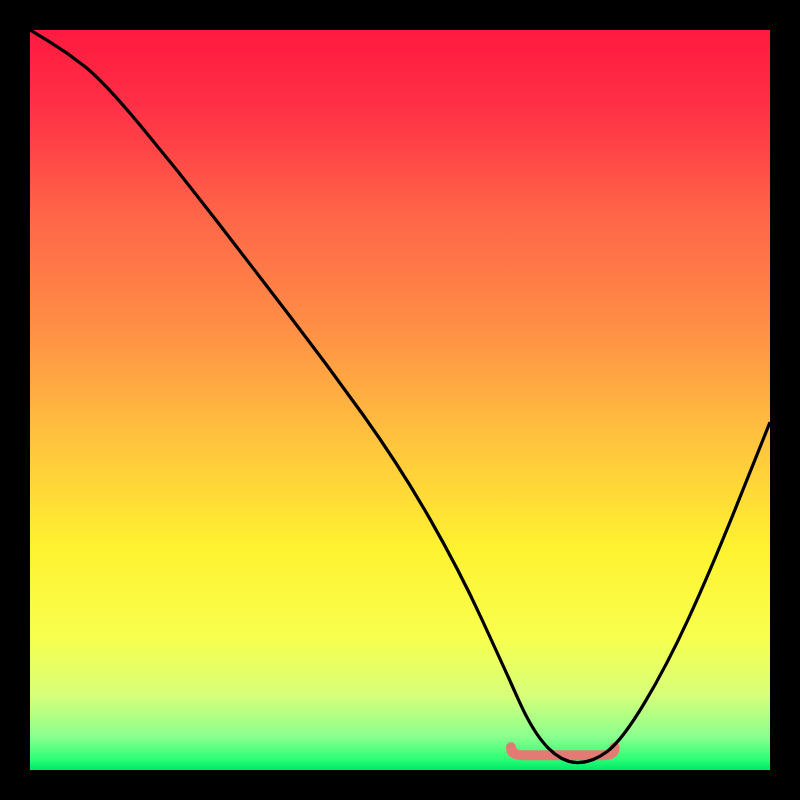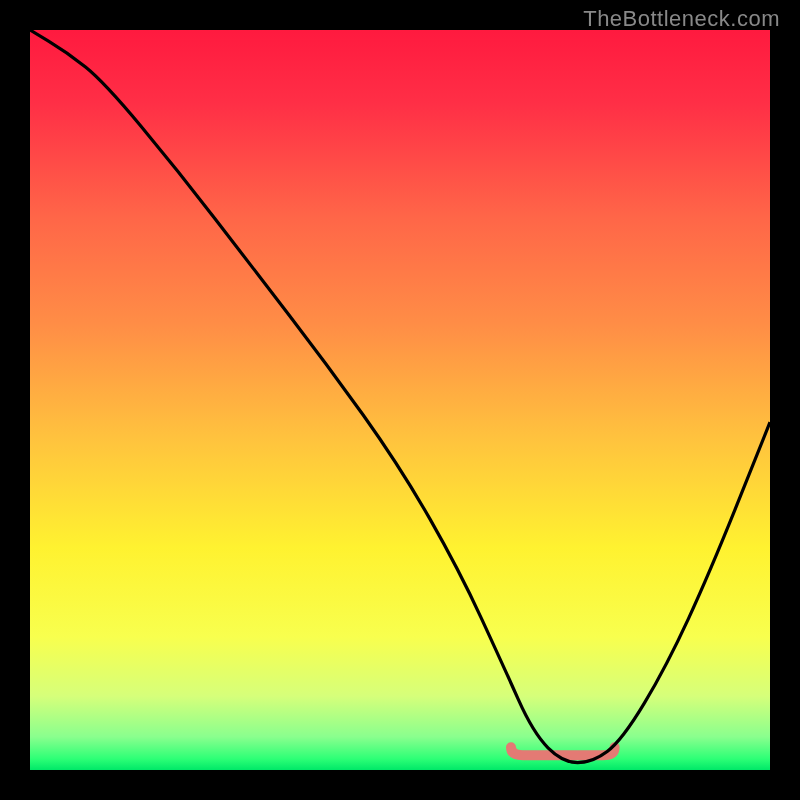--- a/index.html
+++ b/index.html
@@ -43,21 +43,20 @@
     inset: 0;
     width: 100%;
     height: 100%;
   }
 </style>
 </head>
 <body>
 
 <div class="frame">
 
-  <div class="watermark">TheBottleneck.com</div>
 
   <div class="plot-area">
 
     <div class="gradient" id="bg-gradient" style="background: linear-gradient(rgb(255, 26, 63) 0%, rgb(255, 47, 70) 10%, rgb(255, 101, 72) 25%, rgb(255, 142, 70) 40%, rgb(255, 194, 62) 55%, rgb(255, 242, 48) 70%, rgb(248, 255, 78) 82%, rgb(214, 255, 122) 90%, rgb(138, 255, 142) 95.5%, rgb(45, 255, 118) 98.5%, rgb(0, 232, 104) 100%);"></div>
 
     <svg class="curve" viewBox="0 0 740 740" preserveAspectRatio="none">
       <path id="optimal-seg" fill="none" stroke-linecap="round" d="M 481.0 717.2 Q 481.0 725.2 493.0 725.2 L 572.6 725.2 Q 584.6 725.2 584.6 717.2" stroke="#e47a74" stroke-width="10"></path>
       <path id="curve-path" fill="none" stroke="#000" stroke-width="3.2" d="M 0.0 0.0 Q 0.0 0.0 18.5 11.1 Q 37.0 22.2 55.5 37.0 Q 74.0 51.8 111.0 96.2 Q 148.0 140.6 185.0 188.7 Q 222.0 236.8 259.0 284.9 Q 296.0 333.0 333.0 384.8 Q 370.0 436.6 399.6 488.4 Q 429.2 540.2 451.4 588.3 Q 473.6 636.4 488.4 669.7 Q 503.2 703.0 518.0 717.8 Q 532.8 732.6 547.6 732.6 Q 562.4 732.6 577.2 721.5 Q 592.0 710.4 614.2 673.4 Q 636.4 636.4 658.6 588.3 Q 680.8 540.2 710.4 466.2 T 740.0 392.2"></path>
     </svg>
 

